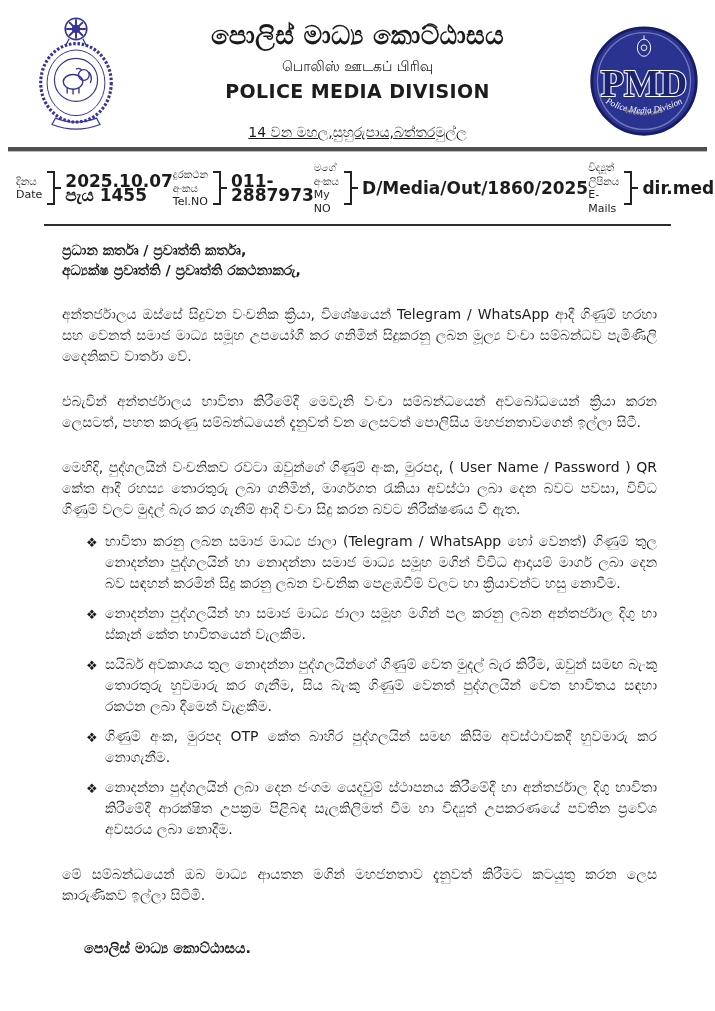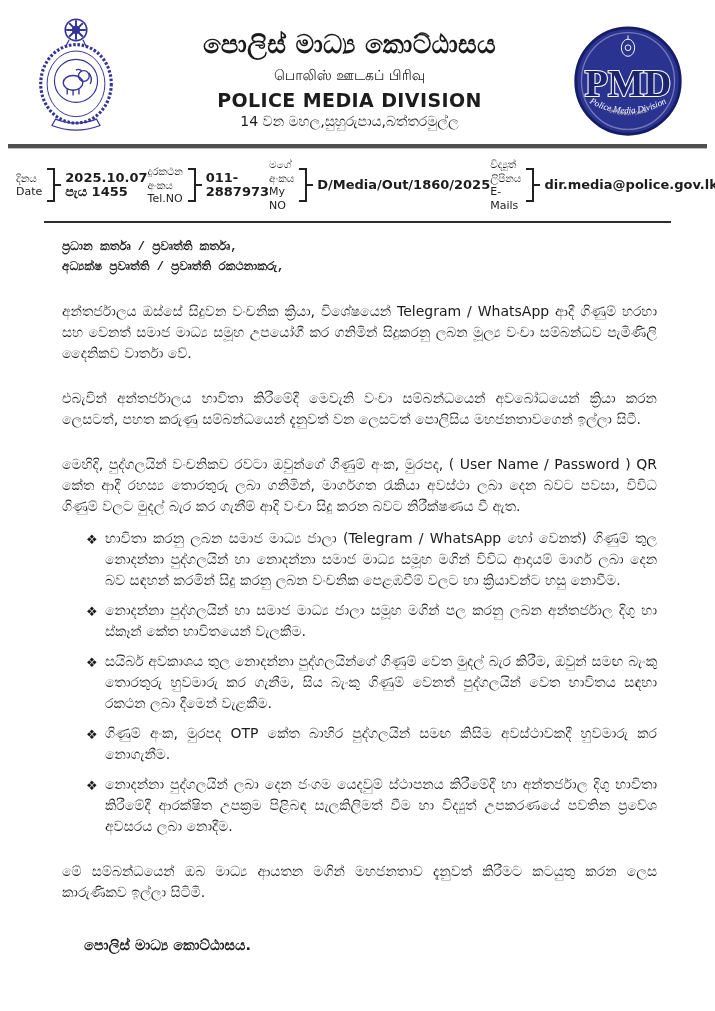--- a/index.html
+++ b/index.html
@@ -1,46 +1,46 @@
 <!DOCTYPE html>
 <html><head>
 <meta charset="utf-8">
 <style>
   * { box-sizing: border-box; }
   body { margin:0; background:#ffffff; font-family:"DejaVu Sans", sans-serif; }
   .page { width:715px; height:1011px; margin:0 auto; background:#fff; color:#1c1c1c; overflow:hidden; position:relative; }
 
   
-  .header { display:flex; align-items:center; padding:12px 26px 0 20px; }
+  .header { display:flex; align-items:flex-start; padding:12px 10px 0 20px; }
   .crest-wrap { width:112px; flex:none; display:flex; justify-content:center; padding-top:2px; }
   .head-center { flex:1; text-align:center; padding-top:8px; }
   .title-si { font-size:26px; font-weight:bold; letter-spacing:.3px; }
   .title-ta { font-size:14px; margin-top:7px; }
   .title-en { font-size:19px; font-weight:bold; margin-top:4px; letter-spacing:.4px; }
-  .addr     { font-size:14px; margin-top:2px; }
+  .addr     { font-size:14px; margin-top:22px;text-decoration:underline; }
   .pmd-wrap { width:122px; flex:none; padding-top:12px; display:flex; justify-content:center; }
 
   .rule-thick { height:4px; background:#4f4f4f; margin:6px 8px 0 8px; box-shadow:0 1px 0 #bdbdbd; }
   .rule-thin  { height:2px; background:#2d2d2d; margin:0 44px; }
 
   
   .meta-row { display:flex; align-items:center; justify-content:space-between; padding:9px 16px 8px 16px; }
   .meta-field { display:flex; align-items:center; }
   .meta-labels { display:flex; flex-direction:column; font-size:10.5px; line-height:14px; }
   .meta-labels .en { font-size:11px; }
   .bracket { width:8px; height:34px; flex:none; margin-left:5px; position:relative;
              border-top:2px solid #222; border-right:2px solid #222; border-bottom:2px solid #222; }
   .bracket::after { content:""; position:absolute; right:-8px; top:50%; width:7px; height:2px;
                     background:#222; transform:translateY(-50%); }
-  .meta-value { display:flex; flex-direction:column; font-size:13px; font-weight:bold;
+  .meta-value { display:flex; flex-direction:column; font-size:17px; font-weight:bold;
                 line-height:14px; margin-left:10px; }
 
   
   .content { padding:14px 58px 0 62px; font-size:14px; line-height:21px; }
-  .recipient { font-weight:bold; line-height:20px; font-size:12px;font-family:Liberation Mono, monospace; }
+  .recipient { font-weight:bold; line-height:20px; font-size:14px; }
   .subject { color:#e02020; font-weight:bold; text-align:center; margin:16px 8px 0 8px; line-height:22px; }
   .para { margin:24px 0 0 0; text-align:justify; }
   .bullets { list-style:none; margin:11px 0 0 0; padding:0 0 0 24px; }
   .bullets li { display:flex; margin-top:9px; text-align:justify; }
   .bullets .marker { flex:none; width:19px; font-size:13px; padding-top:1px; }
   .bullets .btext { flex:1; }
   .signature { font-weight:bold; margin:32px 0 4px 22px; font-size:14.5px; }
 </style>
 </head>
 <body>

